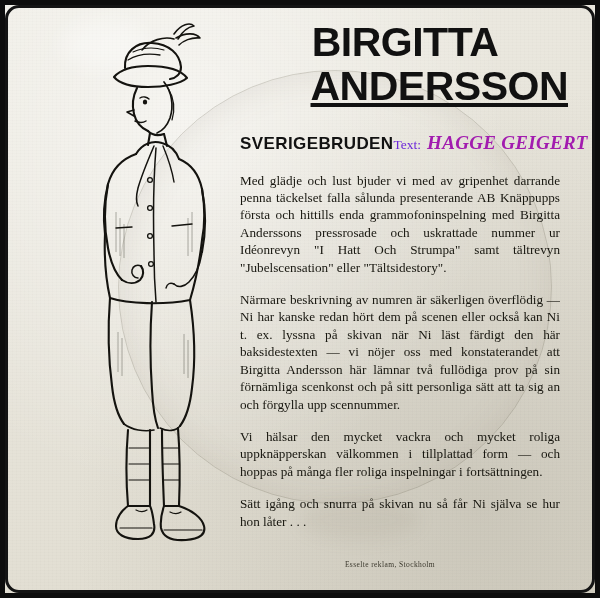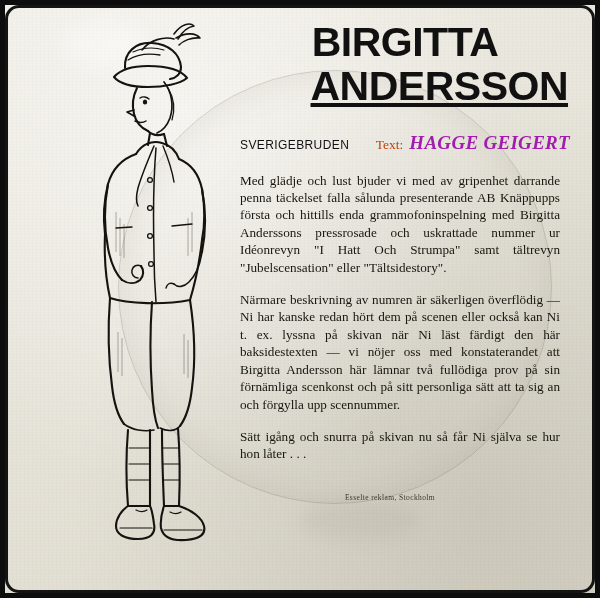--- a/index.html
+++ b/index.html
@@ -113,37 +113,37 @@
   #titles {
     margin-top: 24px;
   }
   .title-row {
     display: flex;
     align-items: baseline;
     margin-bottom: 7px;
   }
   .song-title {
     font-family: "Liberation Sans", sans-serif;
-    font-weight: normal;
-    font-size: 12px;
+    font-weight: bold;
+    font-size: 17px;
     letter-spacing: 0.4px;
     color: #121212;
     white-space: nowrap;
   }
   .credit-wrap {
     margin-left: auto;
     white-space: nowrap;
     display: flex;
     align-items: baseline;
     gap: 6px;
   }
   .credit-label {
     font-family: "Liberation Serif", serif;
     font-size: 13.5px;
-    color: #c2410c;
+    color: #6d28d9;
   }
   .credit-name {
     font-family: "Liberation Serif", serif;
     font-style: italic;
     font-weight: bold;
     font-size: 19px;
     letter-spacing: .3px;
     color: #a21caf;
   }
 
@@ -292,20 +292,21 @@
           <span class="credit-name">HAGGE GEIGERT</span>
         </span>
       </div>
 
 
     </div>
 
     <div id="liner-notes">
       <p>Med glädje och lust bjuder vi med av gripenhet darrande penna täckelset falla sålunda presenterande AB Knäppupps första och hittills enda grammofoninspelning med Birgitta Anderssons pressrosade och uskrattade nummer ur Idéonrevyn "I Hatt Och Strumpa" samt tältrevyn "Jubelscensation" eller "Tältsidestory".</p>
       <p>Närmare beskrivning av numren är säkerligen överflödig — Ni har kanske redan hört dem på scenen eller också kan Ni t. ex. lyssna på skivan när Ni läst färdigt den här baksidestexten — vi nöjer oss med konstaterandet att Birgitta Andersson här lämnar två fullödiga prov på sin förnämliga scenkonst och på sitt personliga sätt att ta sig an och förgylla upp scennummer.</p>
+      <p>Vi hälsar den mycket vackra och mycket roliga uppknäpperskan välkommen i tillplattad form — och hoppas på många fler roliga inspelningar i fortsättningen.</p>
       <p>Sätt igång och snurra på skivan nu så får Ni själva se hur hon låter . . .</p>
     </div>
 
     <div id="imprint">Esselte reklam, Stockholm</div>
   </div>
 
   <div id="scan-edge"></div>
   <div id="scan-edge-inner"></div>
 </div>
 

